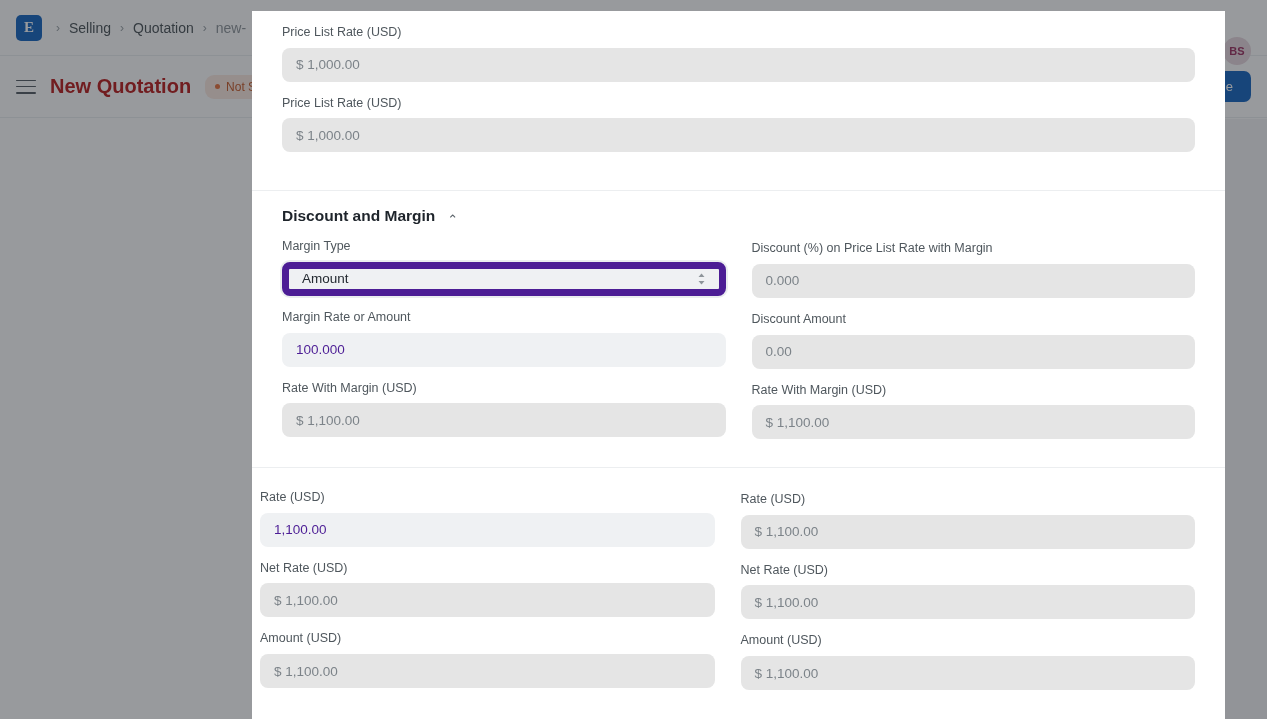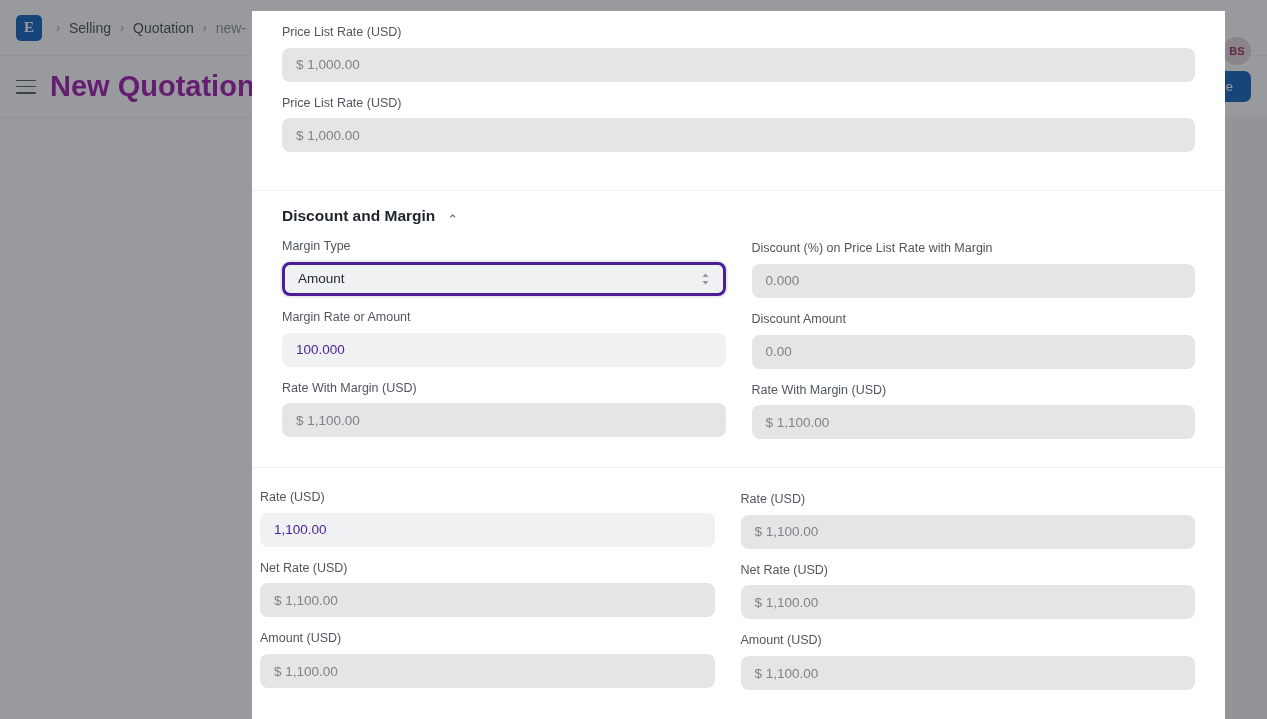--- a/index.html
+++ b/index.html
@@ -98,23 +98,23 @@
     flex: 0 0 auto;
   }
   .hamburger span {
     display: block;
     height: 1.6px;
     background: #545c63;
     border-radius: 2px;
   }
 
   .page-title {
-    font-size: 29px;
+    font-size: 20px;
     font-weight: bold;
-    color: #a21caf;
+    color: #b91c1c;
     white-space: nowrap;
   }
 
   .not-saved-badge {
     margin-left: 14px;
     background: #fbe9e1;
     color: #c75a28;
     font-size: 12px;
     padding: 5px 10px;
     border-radius: 9px;
@@ -219,21 +219,21 @@
 
   
   .control.editable {
     background: #eff1f3;
     color: #4c1d95;
   }
 
   .control.focused {
     background: #eff1f3;
     color: #242a31;
-    border: 3px solid #4c1d95;
+    border: 7px solid #4c1d95;
     box-shadow: 0 0 0 2px rgba(160, 172, 184, 0.22);
     justify-content: space-between;
   }
 
   .select-chevrons {
     display: flex;
     flex-direction: column;
     gap: 3px;
     align-items: center;
     color: #8e959b;

